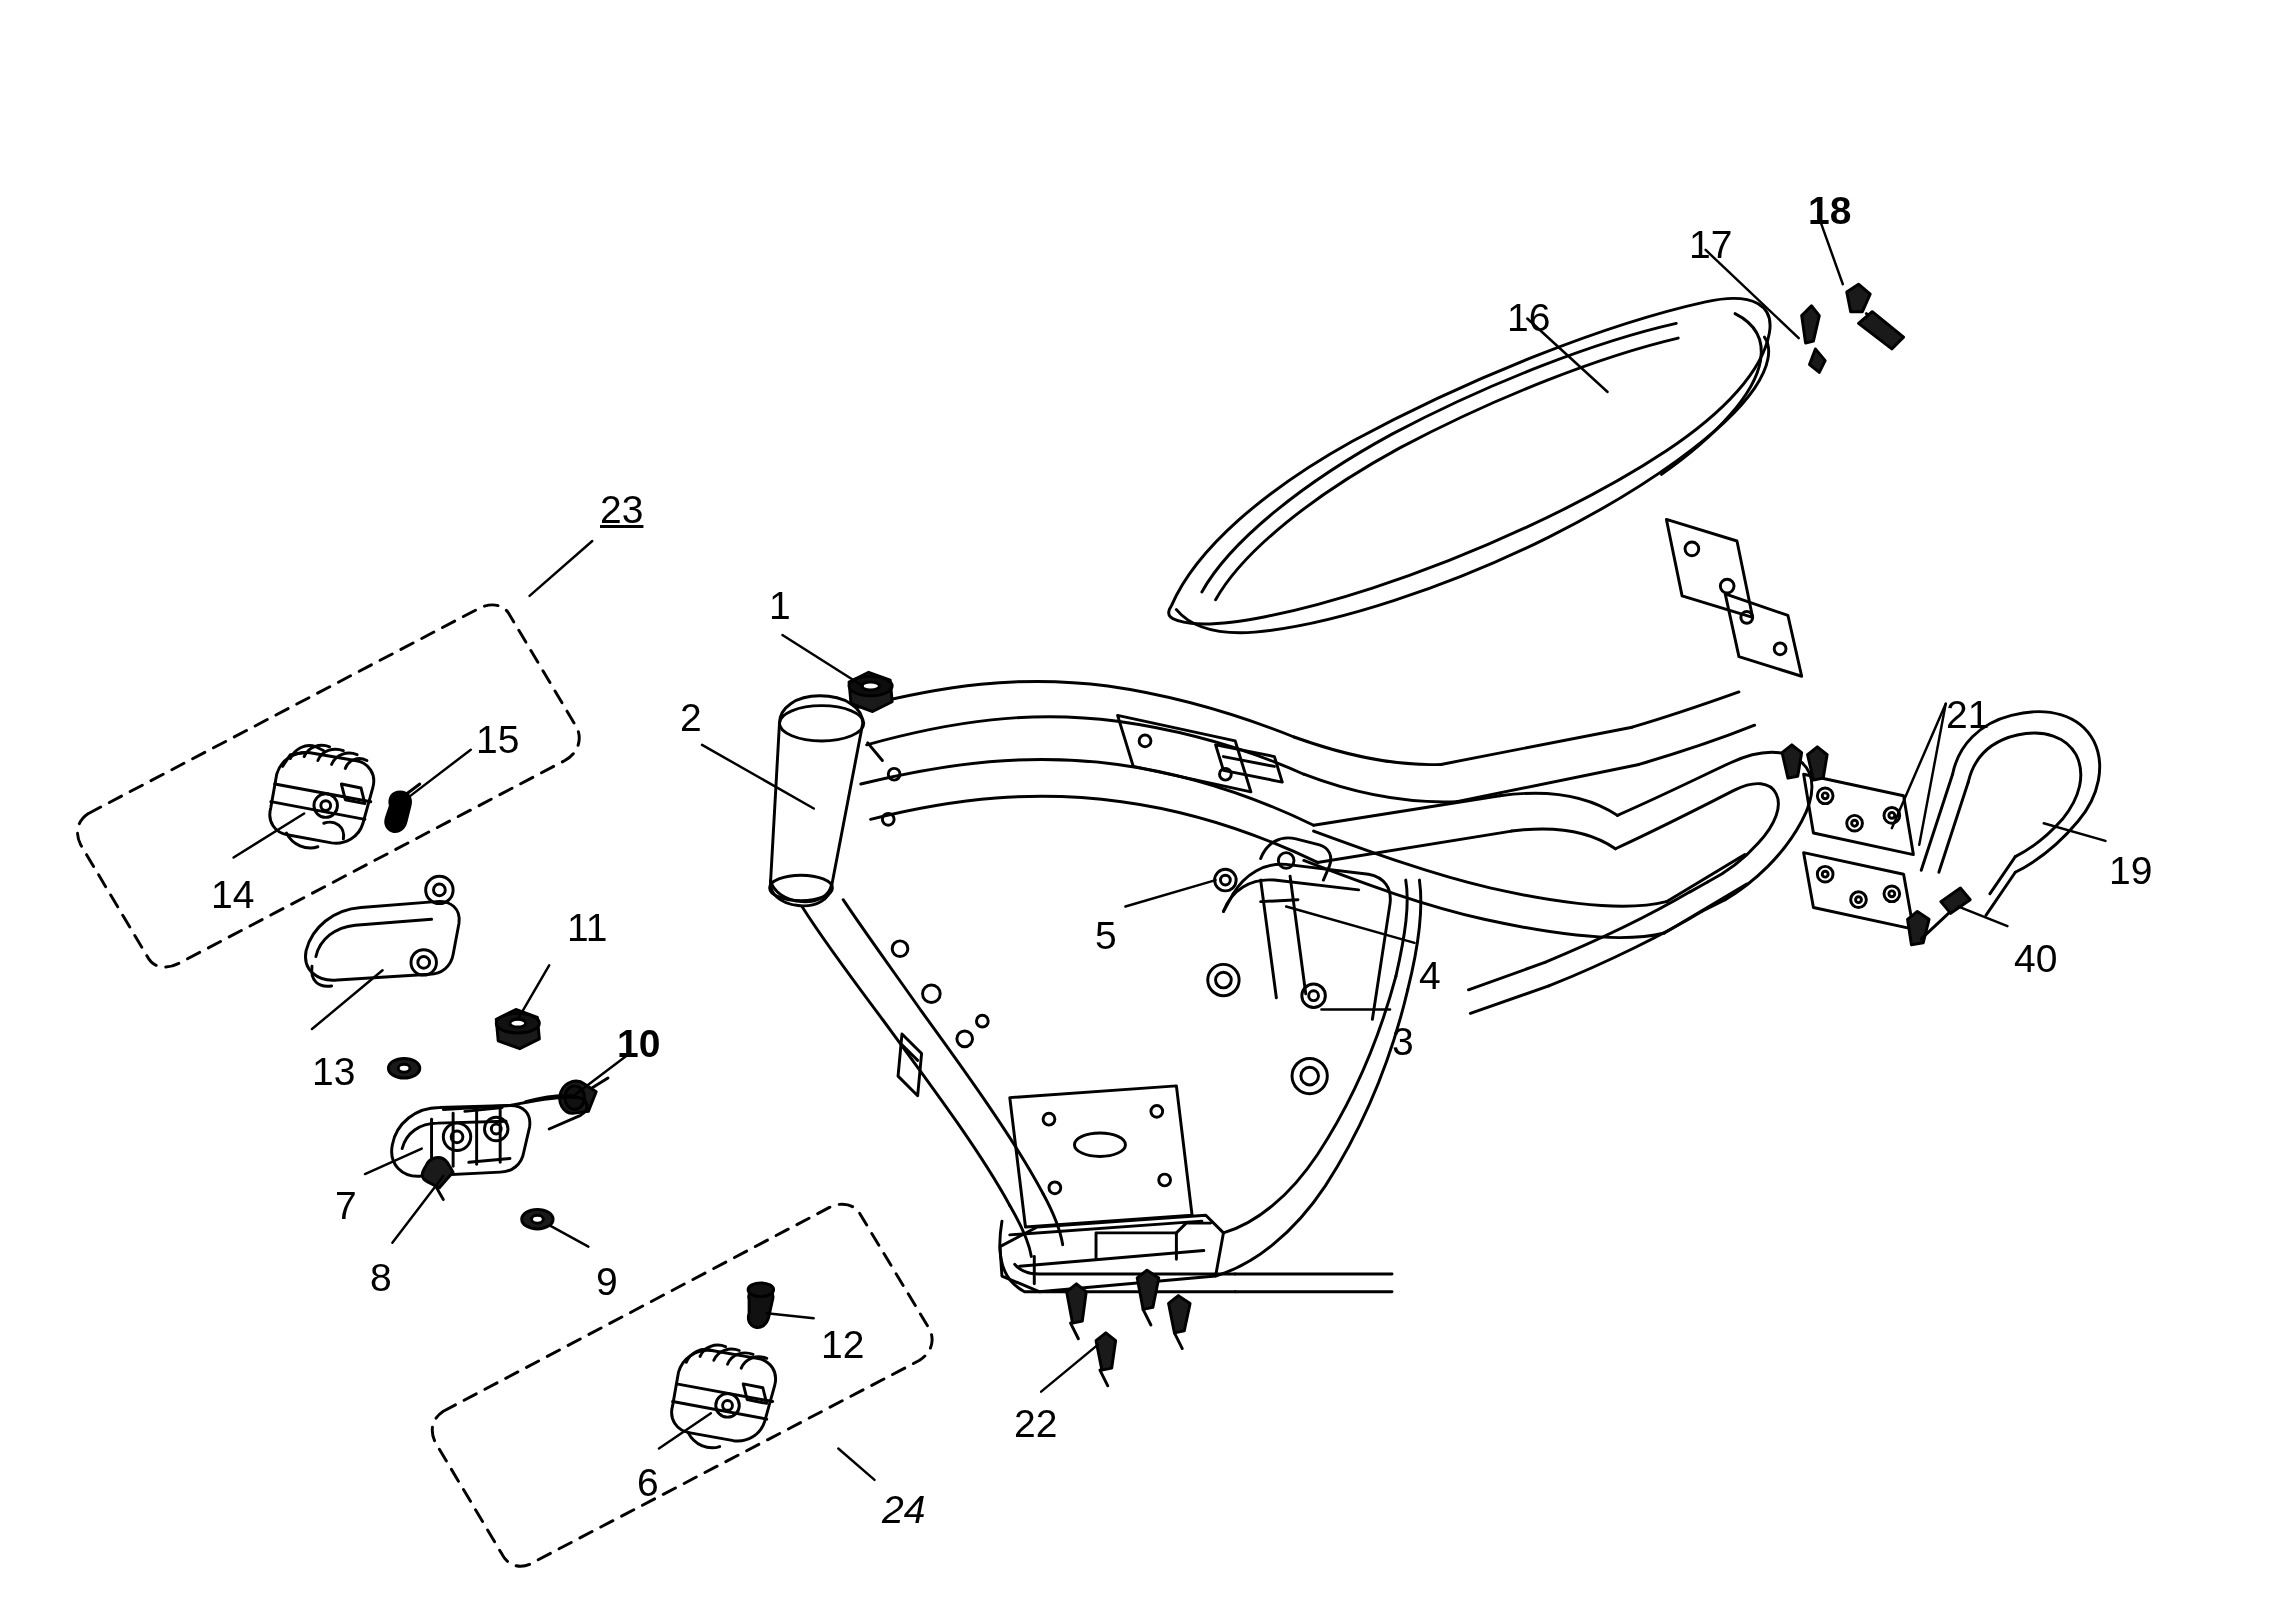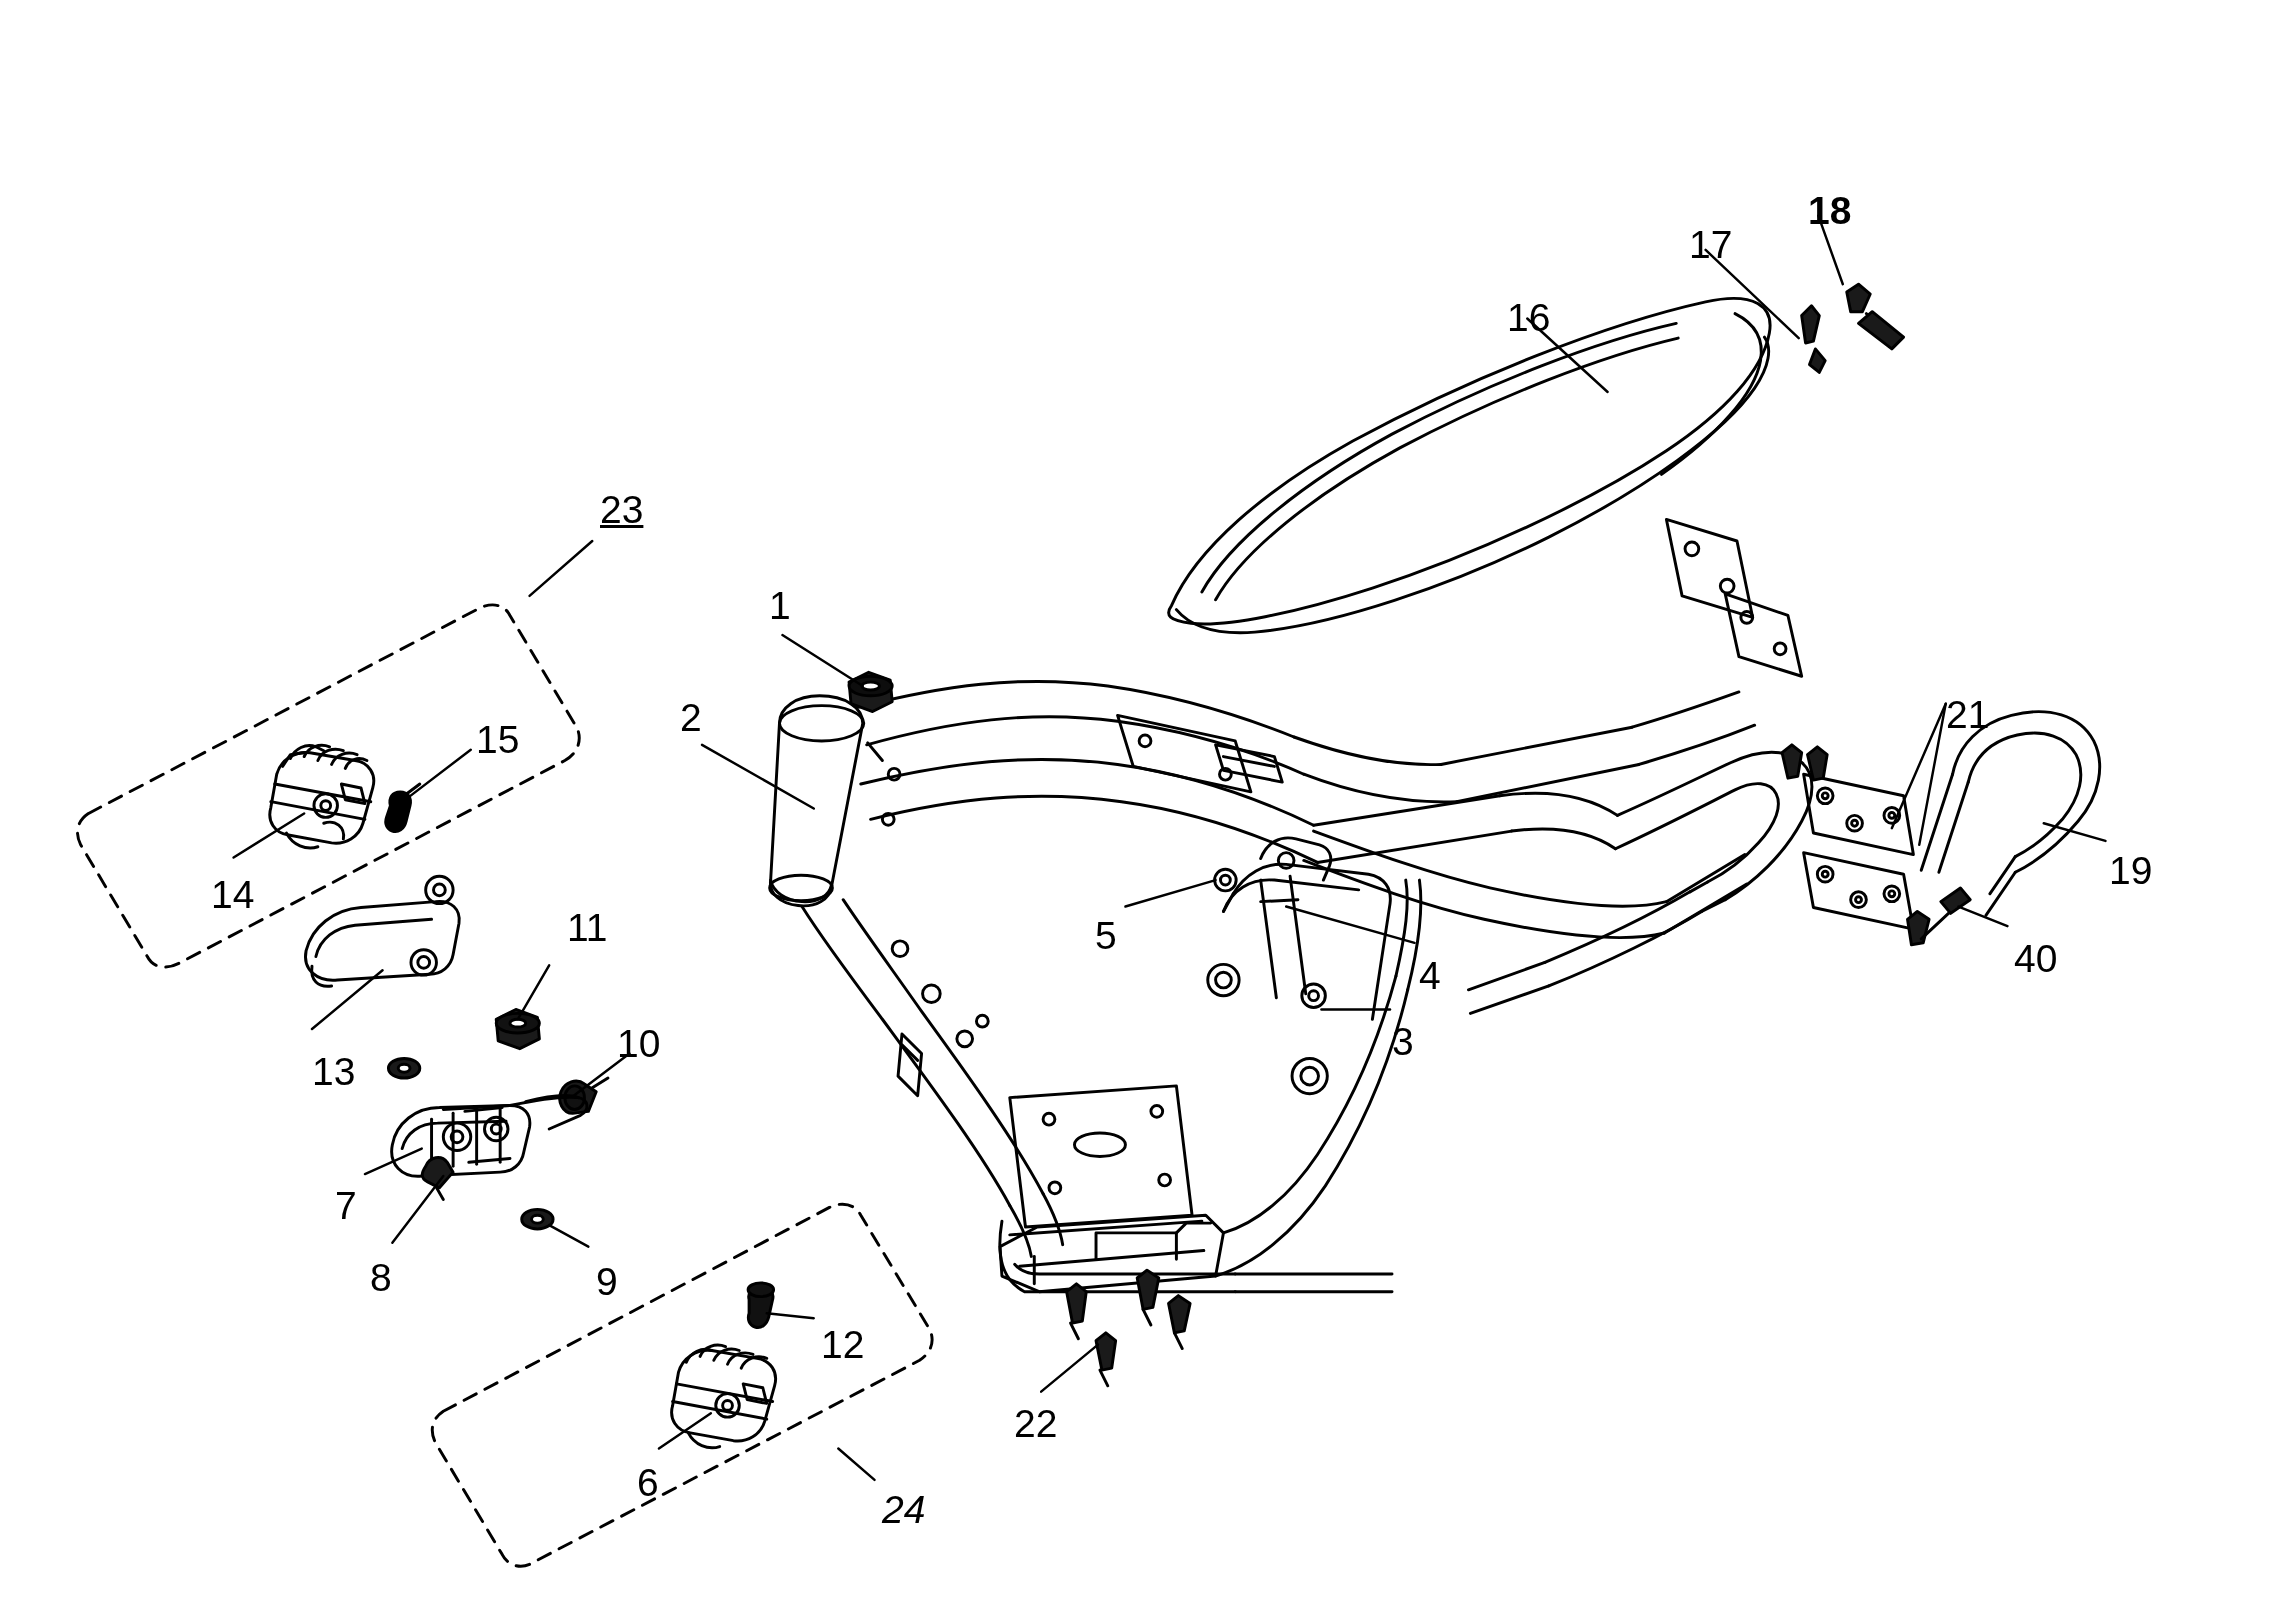--- a/index.html
+++ b/index.html
@@ -362,21 +362,21 @@
 
   <div class="callout-label" style="left:769px; top:586px;">1</div>
   <div class="callout-label" style="left:680px; top:698px;">2</div>
   <div class="callout-label" style="left:1392px; top:1022px;">3</div>
   <div class="callout-label" style="left:1419px; top:956px;">4</div>
   <div class="callout-label" style="left:1095px; top:916px;">5</div>
   <div class="callout-label" style="left:637px; top:1463px;">6</div>
   <div class="callout-label" style="left:335px; top:1186px;">7</div>
   <div class="callout-label" style="left:370px; top:1258px;">8</div>
   <div class="callout-label" style="left:596px; top:1262px;">9</div>
-  <div class="callout-label" style="left:617px; top:1024px;">10</div>
+  <div class="callout-label" style="left:617px; top:1024px;font-weight:bold;">10</div>
   <div class="callout-label" style="left:551px; top:908px;margin-left:16px;">11</div>
   <div class="callout-label" style="left:821px; top:1325px;">12</div>
   <div class="callout-label" style="left:294px; top:1052px;margin-left:18px;">13</div>
   <div class="callout-label" style="left:211px; top:875px;text-align:right;">14</div>
   <div class="callout-label" style="left:476px; top:720px;">15</div>
   <div class="callout-label" style="left:1507px; top:298px;">16</div>
   <div class="callout-label" style="left:1689px; top:225px;">17</div>
   <div class="callout-label" style="left:1808px; top:191px;font-weight:bold;">18</div>
   <div class="callout-label" style="left:2109px; top:851px;">19</div>
   <div class="callout-label" style="left:2014px; top:939px;">40</div>

